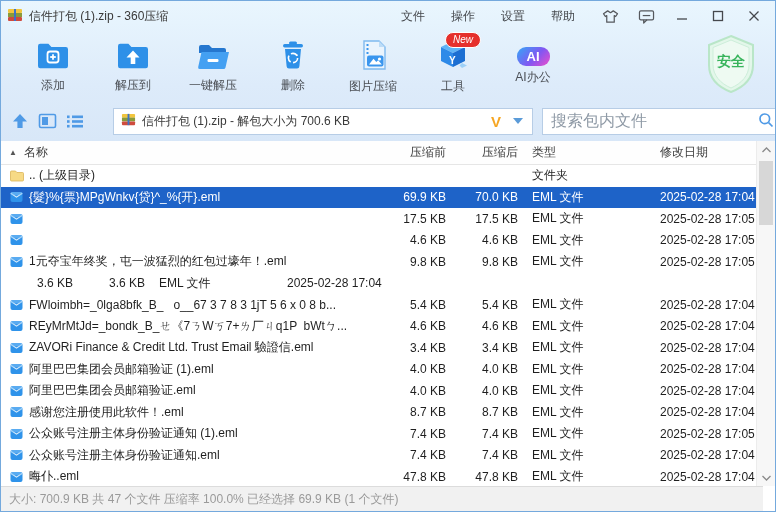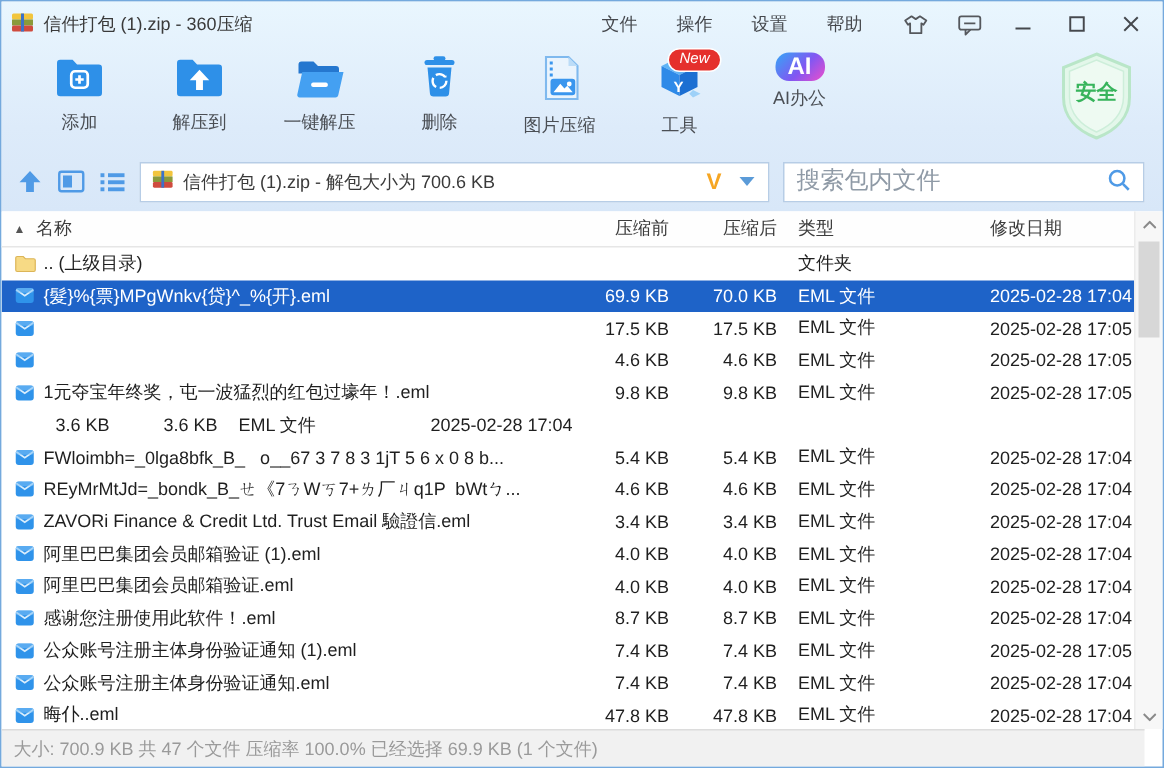--- a/index.html
+++ b/index.html
@@ -24,45 +24,45 @@
   .title-text { color:#3a3a3a; }
   .title-spacer { flex:1; }
   .menus { display:flex; align-items:center; gap:26px; margin-right:24px; }
   .menu-item { color:#45484d; cursor:default; }
   .title-icons { display:flex; align-items:center; gap:14px; margin-right:4px; }
   .tbtn { width:22px; height:22px; display:flex; align-items:center; justify-content:center; }
   
   .toolbar { height:70px; display:flex; align-items:center; padding-left:12px; position:relative; }
   .tool-btn {
     width:80px; height:62px; display:flex; flex-direction:column;
-    align-items:center; gap:3px; position:relative; cursor:default;
+    align-items:center; justify-content:center; gap:3px; position:relative; cursor:default;
   }
   .tool-label { color:#4b4f55; }
   .badge-new {
     position:absolute; top:-3px; right:12px; background:#e5302c; color:#fff;
     font-size:10px; font-style:italic; padding:1px 7px 2px; border-radius:9px;
     border:1px solid #fff; line-height:11px;
   }
   .ai-chip {
     width:33px; height:19px; border-radius:9px;
     background:linear-gradient(135deg,#34a7f6 0%,#8157f2 55%,#ee4ecb 100%);
     display:flex; align-items:center; justify-content:center;
-    color:#fff; font-weight:bold; font-size:16px;
+    color:#fff; font-weight:bold; font-size:13px;
   }
   .shield-wrap { position:absolute; right:16px; top:2px; width:56px; height:62px; }
   .shield-text {
     position:absolute; left:0; top:20px; width:100%; text-align:center;
     color:#38b45c; font-weight:bold; font-size:14px;
   }
   
   .addressbar { height:40px; display:flex; align-items:center; padding:0 10px; gap:9px; }
   .nav-ico { width:20px; height:20px; display:flex; align-items:center; justify-content:center; }
   .combo {
     height:27px; flex:0 0 420px; background:#fff; border:1px solid #b7cde6;
-    display:flex; align-items:center; padding:0 7px; gap:6px; margin-left:0;
+    display:flex; align-items:center; padding:0 7px; gap:6px; margin-left:20px;
   }
   .combo-path { flex:1; color:#3a3a3a; white-space:nowrap; overflow:hidden; }
   .v-mark { color:#f6a623; font-weight:bold; font-size:15px; }
   .caret-down { width:0; height:0; border-left:5px solid transparent; border-right:5px solid transparent; border-top:6px solid #5b9bd8; margin:0 2px 0 6px; }
   .searchbox {
     height:27px; flex:1; background:#fff; border:1px solid #b7cde6;
     display:flex; align-items:center; padding:0 8px; margin-right:14px;
   }
   .searchbox input {
     flex:1; border:none; outline:none; font-family:inherit; font-size:16px; color:#333; background:transparent;

